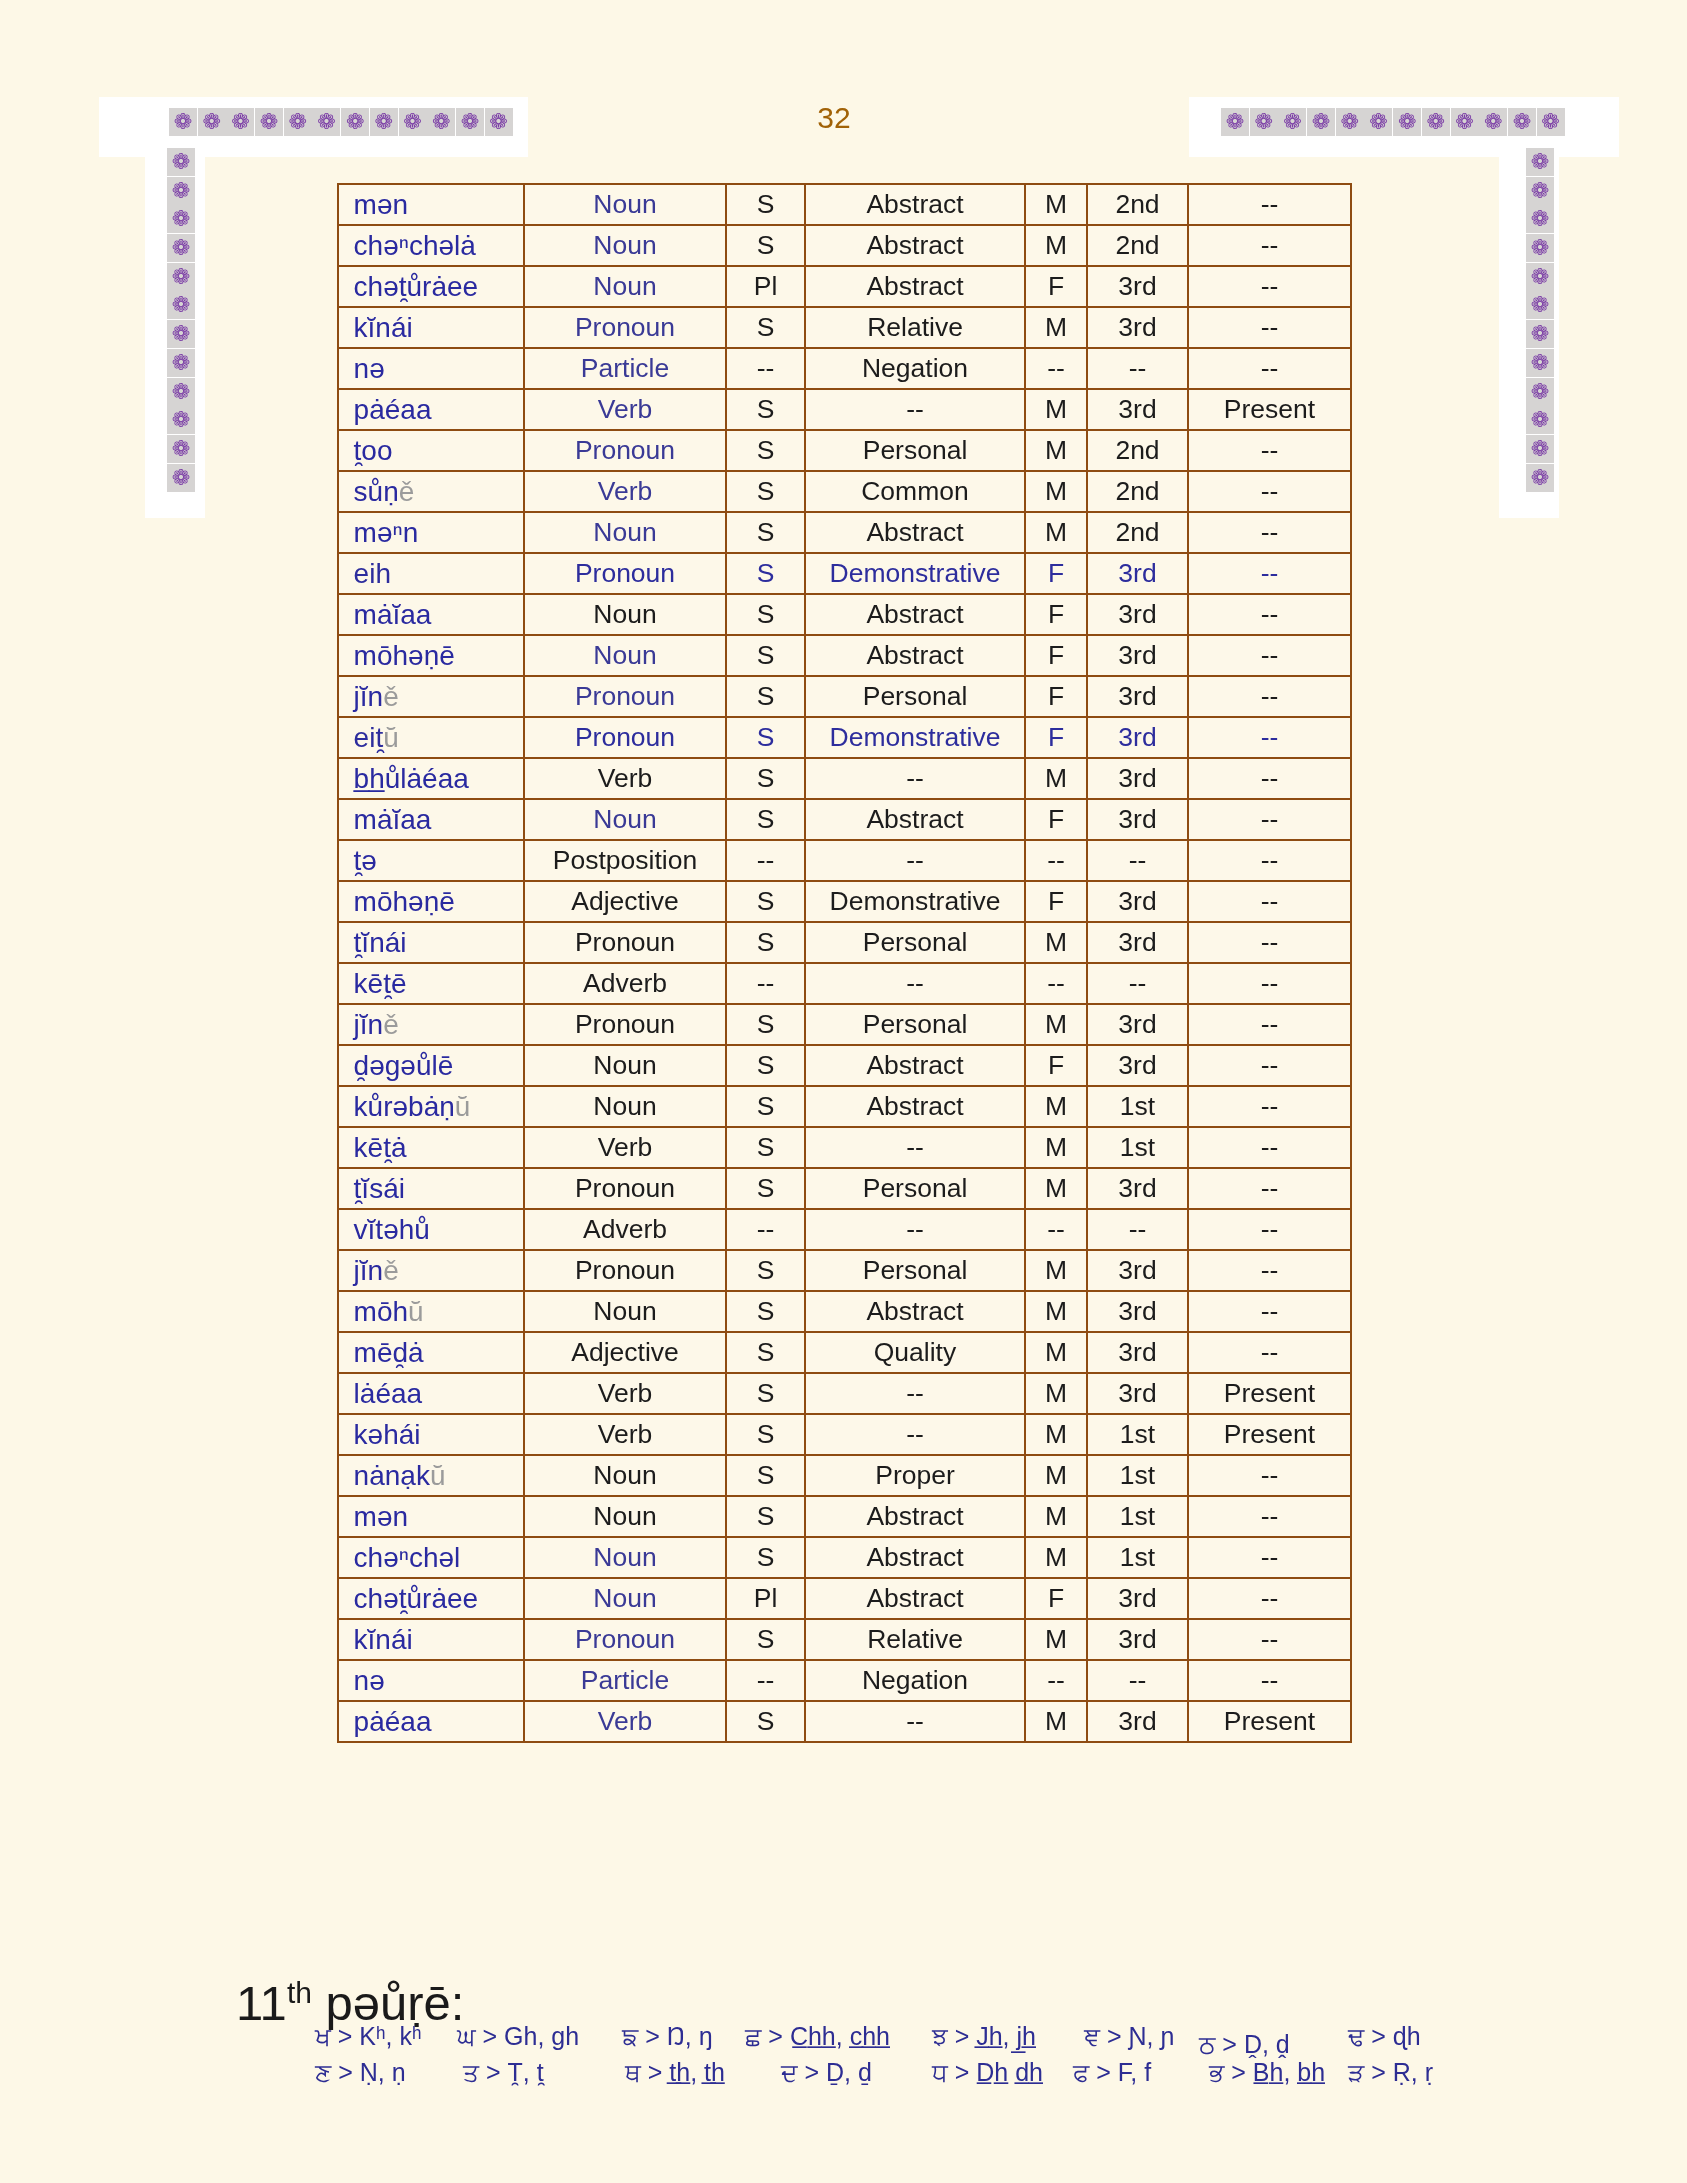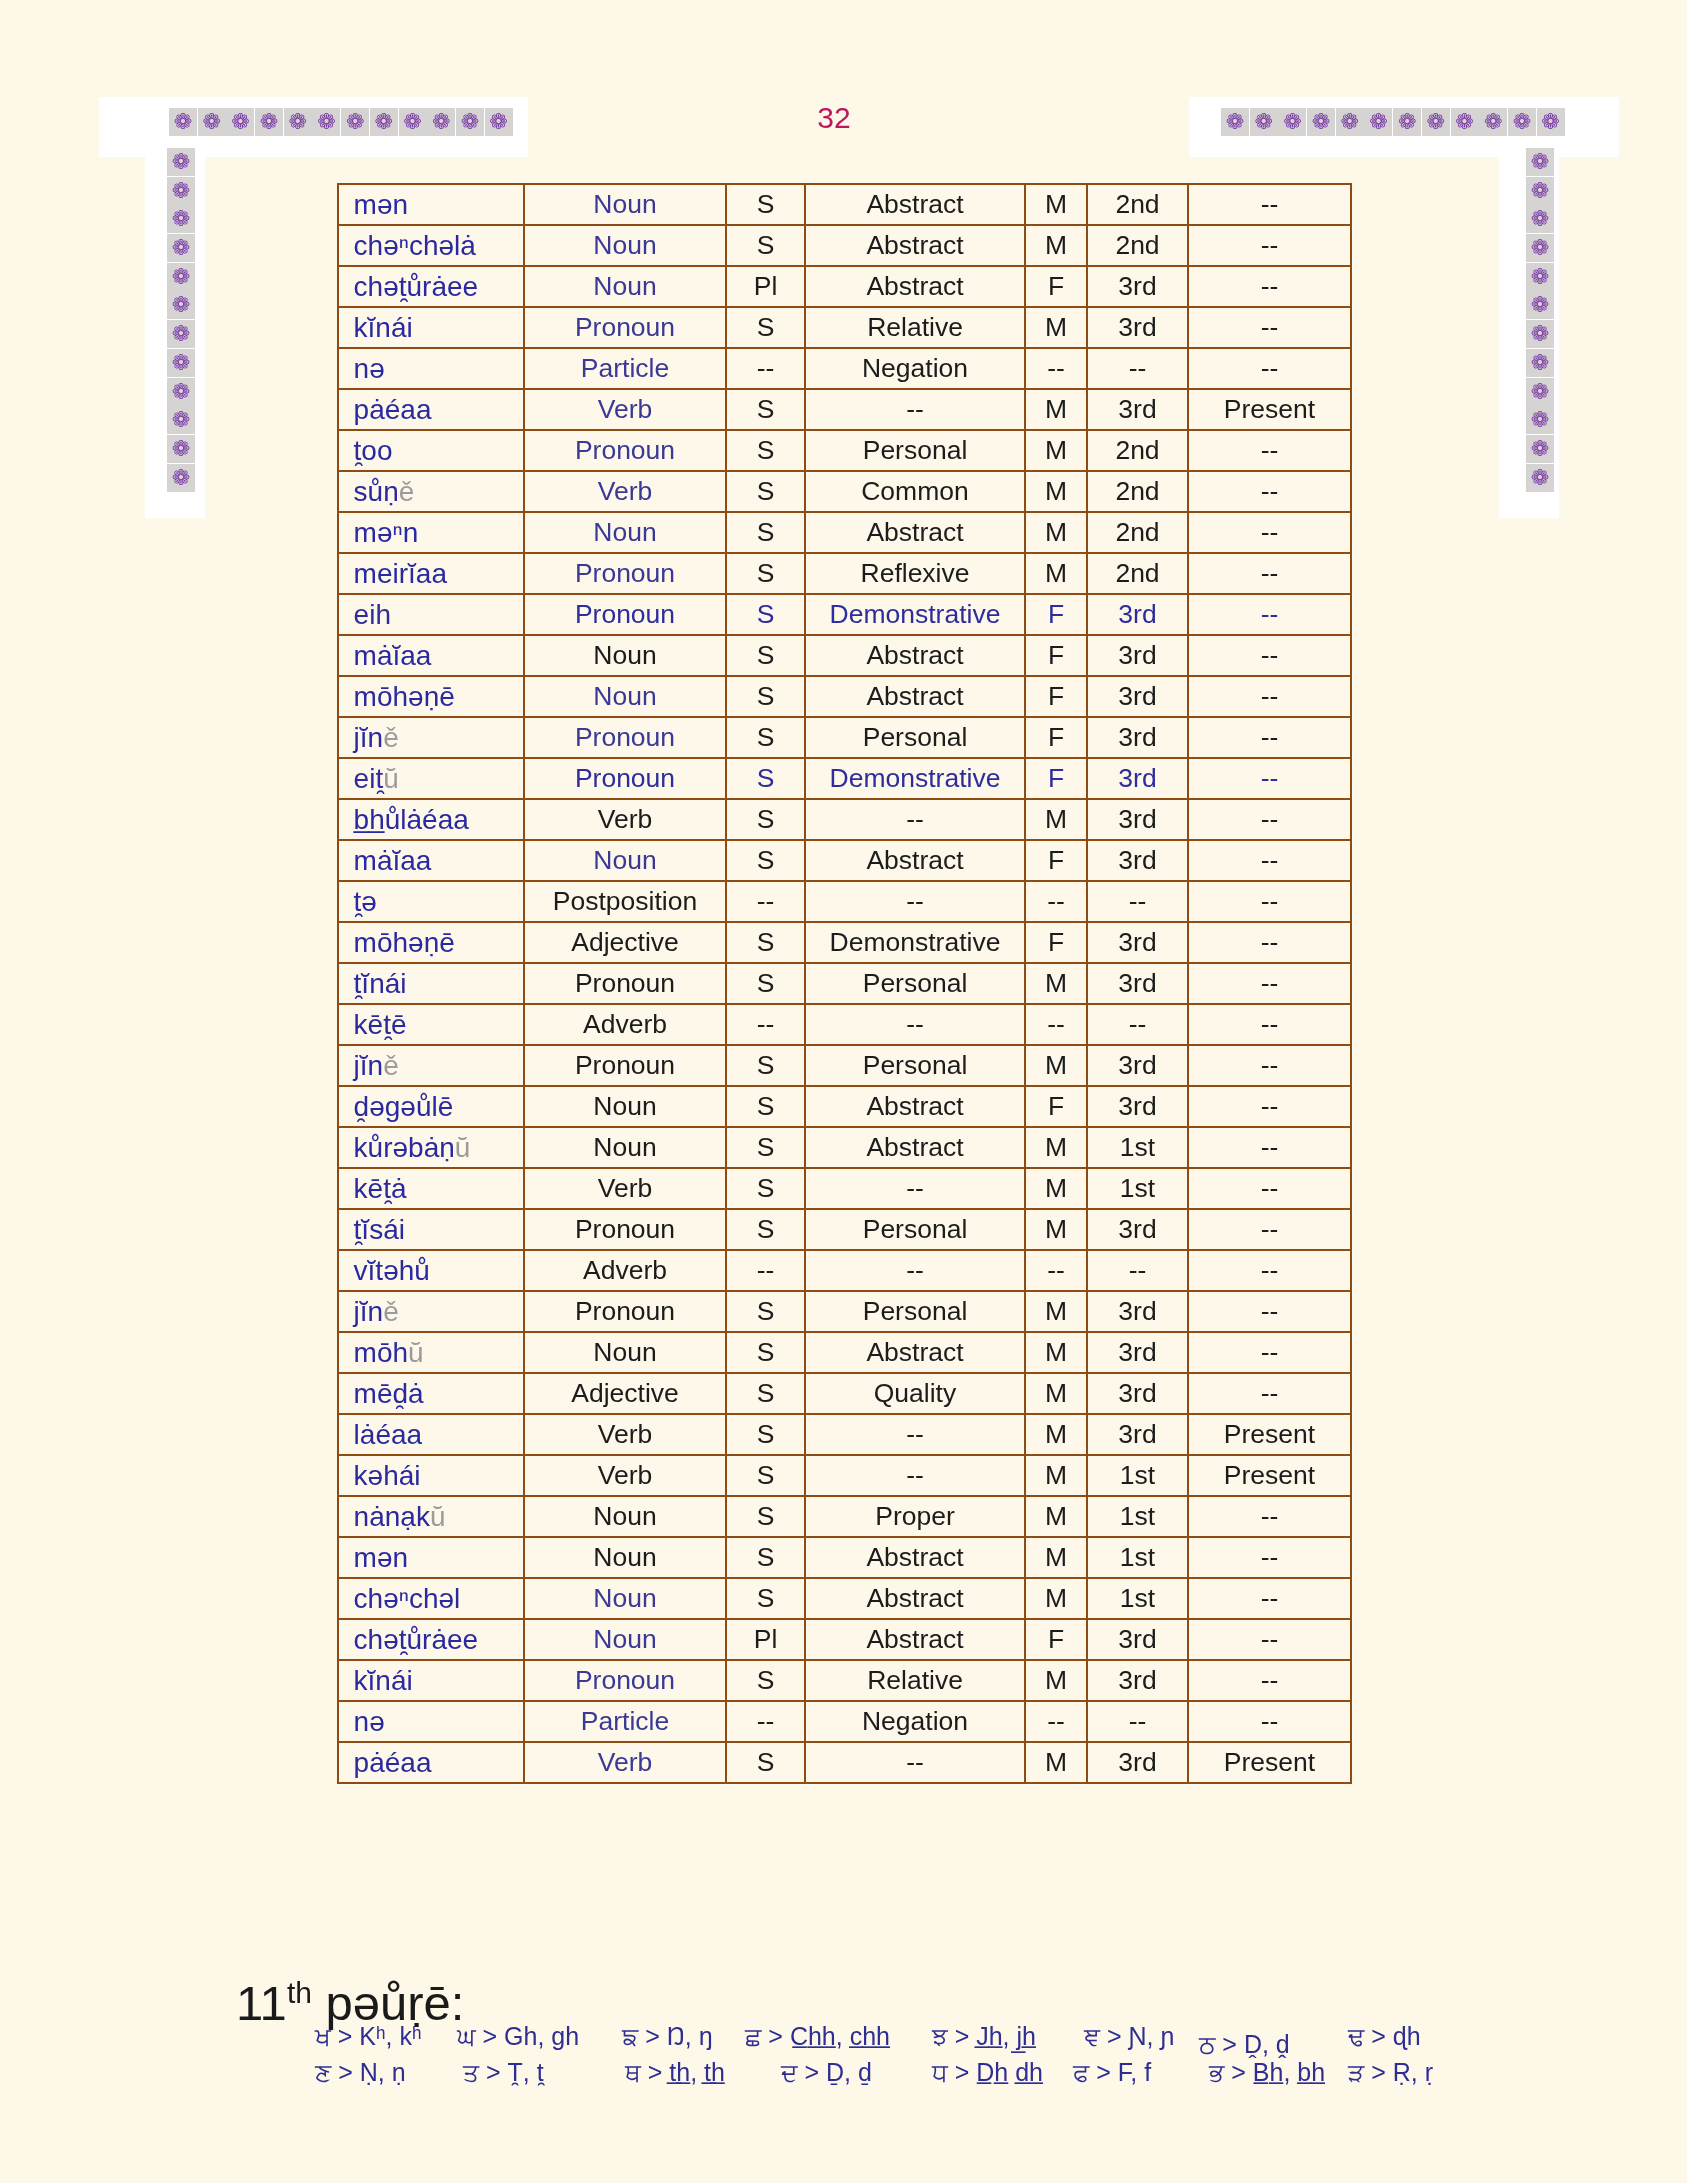--- a/index.html
+++ b/index.html
@@ -18,21 +18,21 @@
   .strip-h{flex-direction:row;}
   .strip-v{flex-direction:column;}
   .strip-tl{left:169px;top:108px;}
   .strip-tr{left:1221px;top:108px;}
   .strip-lv{left:167px;top:148px;}
   .strip-rv{left:1526px;top:148px;}
   .fcell{width:28px;height:28px;background:#d6d4d3;display:flex;align-items:center;justify-content:center;
          font-family:"DejaVu Sans",sans-serif;font-size:22px;line-height:1;color:#7b3da6;}
 
   .pagenum{position:absolute;left:791px;top:101px;width:86px;text-align:center;
-           font-size:30px;color:#be185d;}
+           font-size:30px;color:#a16207;}
 
   
   .gtable{position:absolute;left:337px;top:183px;border-collapse:collapse;table-layout:fixed;}
   .gtable td{border:2px solid #8e4c12;border-top-width:2.6px;border-bottom-width:2.6px;
              height:39px;padding:0;text-align:center;vertical-align:middle;
              font-size:26.5px;color:#1c1c1c;background:#fdf8e9;}
   .gtable td.word{text-align:left;padding-left:14.6px;font-size:28px;color:#2a2aa0;}
   .gtable td.navy{color:#3a3a96;}
   .gtable tr.allnavy td{color:#2d2d9d;}
   .gtable .muted{color:#9b9b9b;}
@@ -199,29 +199,20 @@
         </tr>
         <tr>
           <td class="word"><span>məⁿn</span></td>
           <td class="navy">Noun</td>
           <td>S</td>
           <td>Abstract</td>
           <td>M</td>
           <td>2nd</td>
           <td>--</td>
         </tr>
-        <tr>
-          <td class="word"><span>meirĭaa</span></td>
-          <td class="navy">Pronoun</td>
-          <td>S</td>
-          <td>Reflexive</td>
-          <td>M</td>
-          <td>2nd</td>
-          <td>--</td>
-        </tr>
         <tr class="allnavy">
           <td class="word"><span>eih</span></td>
           <td class="navy">Pronoun</td>
           <td>S</td>
           <td>Demonstrative</td>
           <td>F</td>
           <td>3rd</td>
           <td>--</td>
         </tr>
         <tr>

